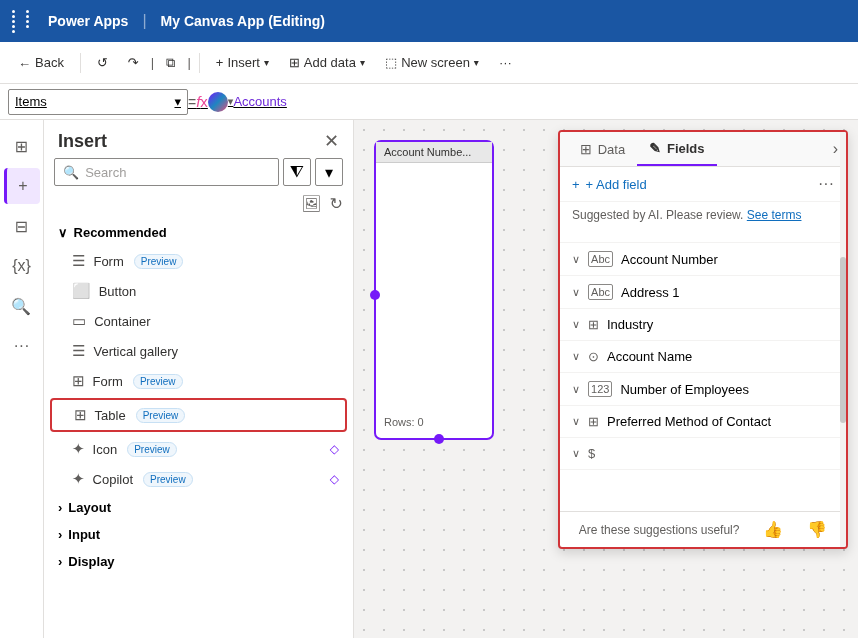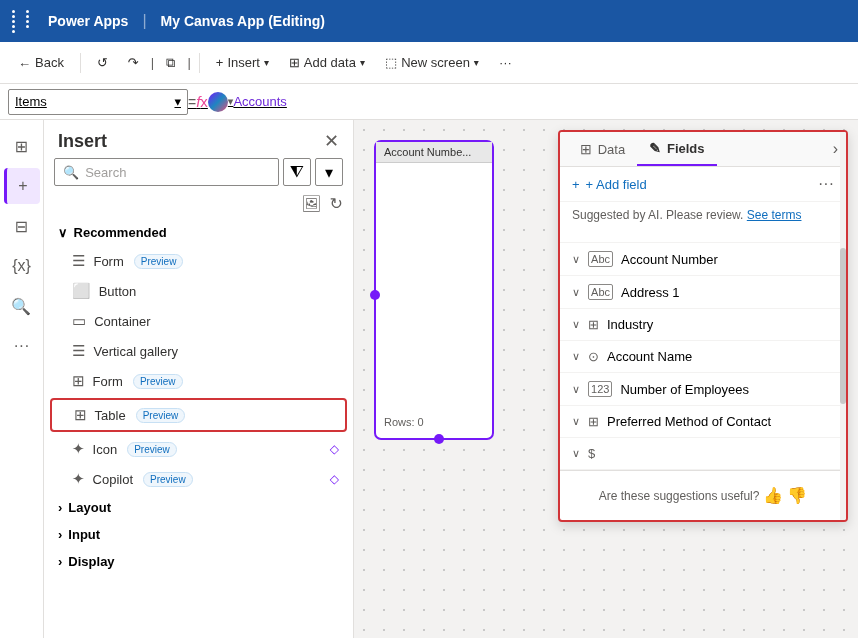--- a/index.html
+++ b/index.html
@@ -238,23 +238,24 @@
     .scrollbar-track {
       position: absolute; right: 0; top: 0; bottom: 0;
       width: 6px; background: #f3f2f1;
     }
     .scrollbar-thumb {
       position: absolute; right: 0; top: 30%;
       width: 6px; height: 40%; background: #c8c8c8; border-radius: 3px;
     }
 
     .suggestions-row {
-      display: flex; align-items: center; justify-content: center; gap: 4px;
-      padding: 15px 12px; font-size: 12px; color: #605e5c;
+      display: flex; align-items: center; justify-content: center; gap: 24px;
+      padding: 8px 12px; font-size: 12px; color: #605e5c;
       border-top: 1px solid #e1dfdd;
+      margin-top: 41px;
     }
     .thumb-icon { font-size: 16px; cursor: pointer; color: #605e5c; }
   </style>
 </head>
 <body>
 
 <div class="title-bar">
   <div class="title-bar-grid">
     <div class="title-bar-grid-dot"></div>
       <div class="title-bar-grid-dot"></div>

